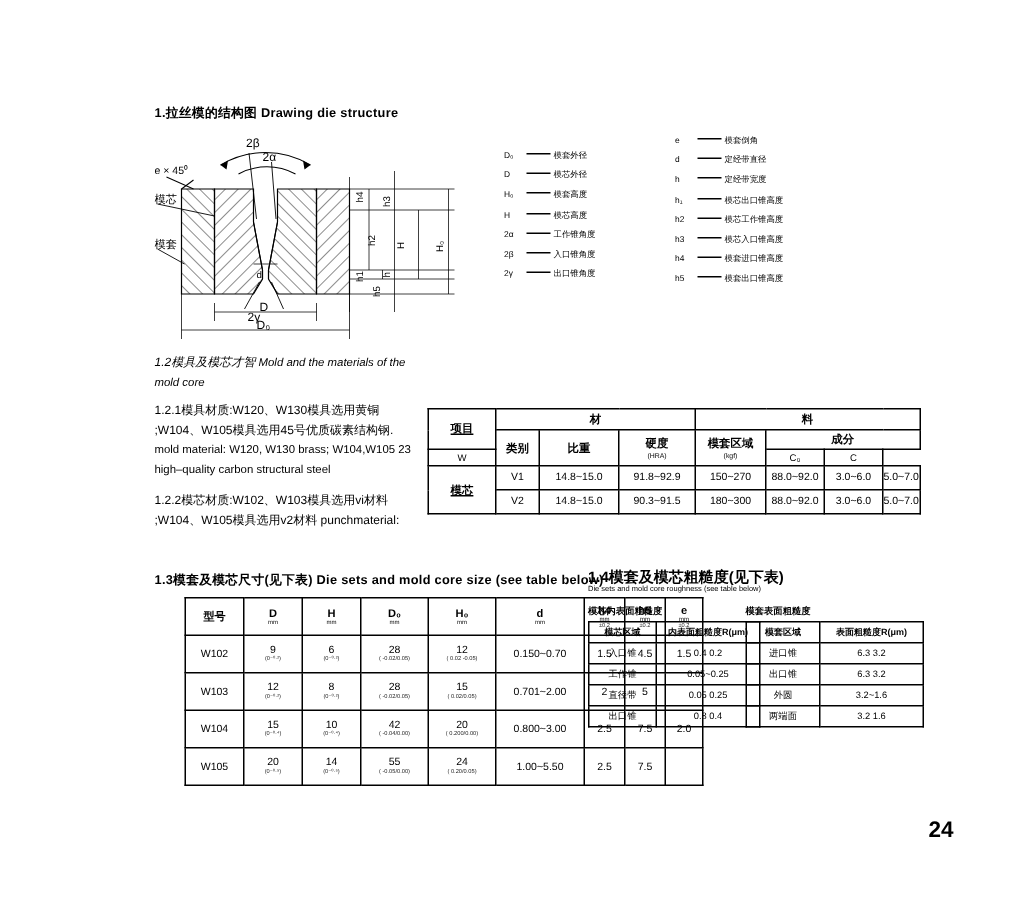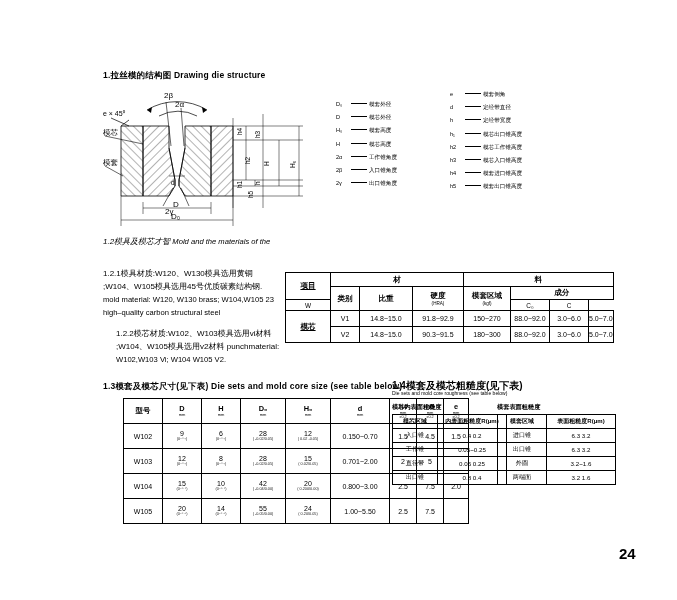--- a/index.html
+++ b/index.html
@@ -22,21 +22,21 @@
   .leg-col{position:absolute;top:0;}
   .leg-row{font-size:5.6px;line-height:13.2px;white-space:nowrap;}
   .leg-sym{display:inline-block;min-width:13px;}
   .leg-dash{display:inline-block;width:16px;border-bottom:1px solid #000;
             position:relative;top:-2px;margin:0 2px;}
 
   
   #sec12{position:absolute;left:103px;top:236px;width:200px;}
   #sec12 .ln{margin-bottom:1.5px;font-style:italic;}
   #sec121{position:absolute;left:103px;top:268px;width:205px;}
-  #sec122{position:absolute;left:116px;top:328px;width:205px;}
+  #sec122{position:absolute;left:103px;top:328px;width:205px;}
 
   
   table{border-collapse:collapse;}
   td,th{border:1px solid #000;text-align:center;vertical-align:middle;
         font-weight:normal;padding:0;}
 
   
   #mat-table{position:absolute;left:285px;top:272px;}
   #mat-table table{font-size:7px;}
   #mat-table td{height:15px;}
@@ -183,33 +183,33 @@
       <div class="leg-row"><span class="leg-sym">h₁</span><span class="leg-dash"></span><span>模芯出口锥高度</span></div>
       <div class="leg-row"><span class="leg-sym">h2</span><span class="leg-dash"></span><span>模芯工作锥高度</span></div>
       <div class="leg-row"><span class="leg-sym">h3</span><span class="leg-dash"></span><span>模芯入口锥高度</span></div>
       <div class="leg-row"><span class="leg-sym">h4</span><span class="leg-dash"></span><span>模套进口锥高度</span></div>
       <div class="leg-row"><span class="leg-sym">h5</span><span class="leg-dash"></span><span>模套出口锥高度</span></div>
     </div>
   </div>
 
   <div id="sec12">
     <div class="ln body-cn"><span>1.2模具及模芯才智</span> <span class="body-en">Mold and the materials of the</span></div>
+    <div class="ln body-en">mold core</div>
   </div>
 
   <div id="sec121">
     <div class="body-cn">1.2.1模具材质:W120、W130模具选用黄铜</div>
     <div class="body-cn">;W104、W105模具选用45号优质碳素结构钢.</div>
     <div class="body-en" style="line-height:13px;">mold material: W120, W130 brass; W104,W105 23</div>
     <div class="body-en" style="line-height:13px;">high–quality carbon structural steel</div>
   </div>
 
   <div id="sec122">
     <div class="body-cn">1.2.2模芯材质:W102、W103模具选用vi材料</div>
     <div class="body-cn">;W104、W105模具选用v2材料 punchmaterial:</div>
-    <div class="body-en" style="line-height:13px;">W102,W103 Vi; W104 W105 V2.</div>
   </div>
 
   <div id="mat-table">
     <table>
       <tbody>
           <tr>
         <td class="vh" rowspan="2" style="width:22px;">项目</td>
         <td colspan="3" class="hd" style="height:13px;">材</td>
         <td colspan="4" class="hd" style="height:13px;">料</td>
       </tr>

